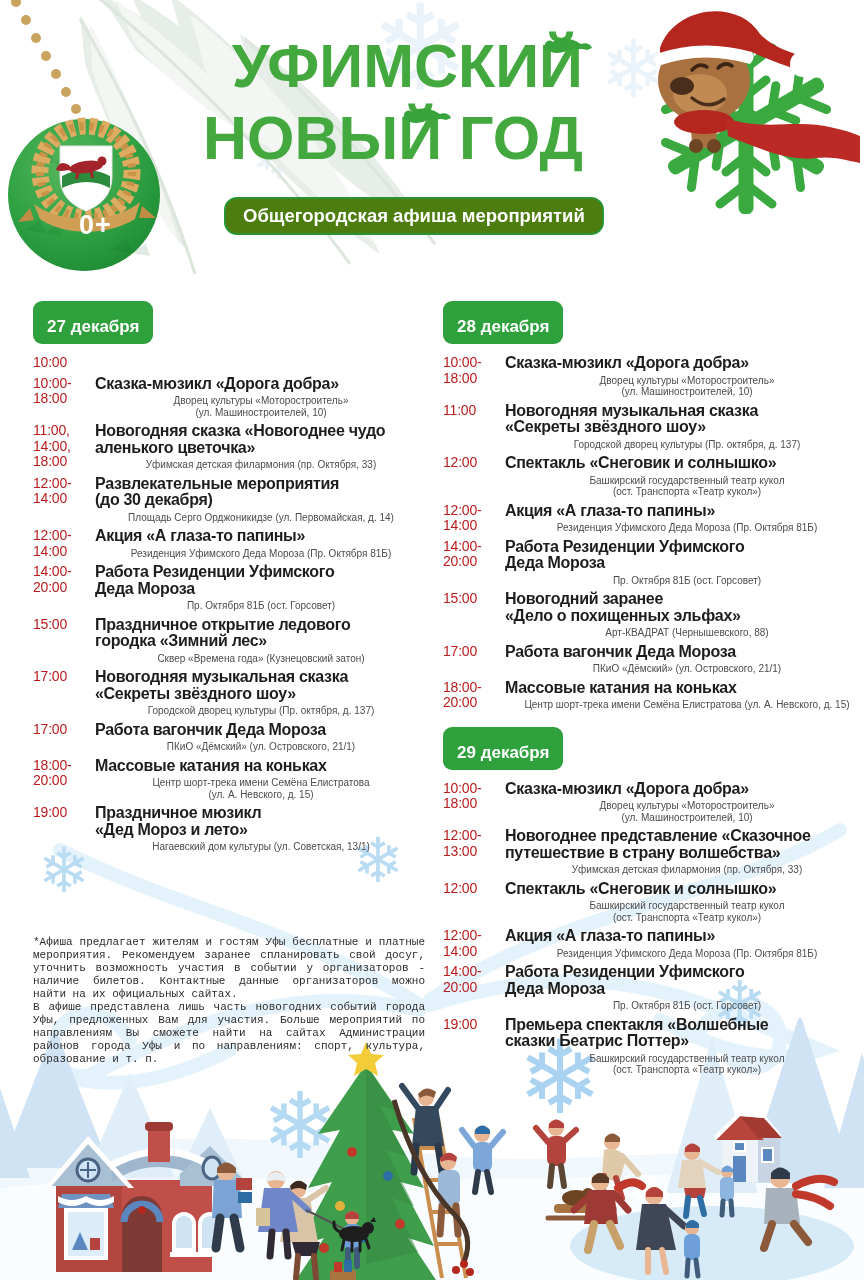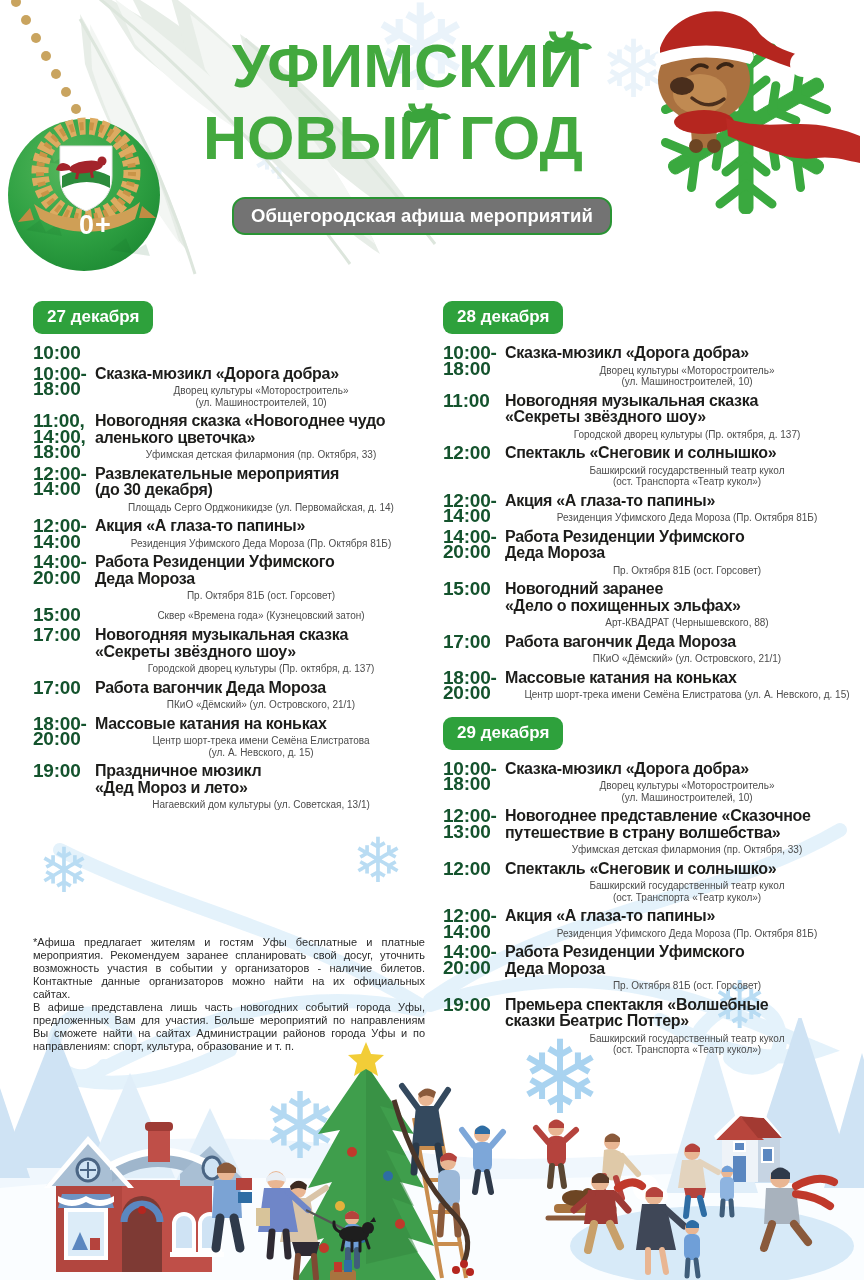--- a/index.html
+++ b/index.html
@@ -14,47 +14,47 @@
   .swirls { position:absolute; left:0; top:790px; z-index:0; }
   
   .ornament-svg { position:absolute; left:0; top:0; z-index:3; }
   .fir-svg { position:absolute; left:40px; top:-6px; z-index:2; }
   .age-badge { position:absolute; left:79px; top:210px; z-index:4;
     color:#ffffff; font-weight:bold; font-size:27px; letter-spacing:1px; }
   .title-block { position:absolute; left:203px; top:30px; z-index:3; }
   .title-line { color:#43a93e; font-weight:bold; font-size:61px; line-height:72px;
     letter-spacing:0px; white-space:nowrap;text-align:right; }
   .marten-silhouette { position:absolute; z-index:4; }
-  .subtitle-pill { position:absolute; left:232px; top:197px; z-index:3;
-    background:#737373; border:2px solid #2a9434; border-radius:13px;
+  .subtitle-pill { position:absolute; left:224px; top:197px; z-index:3;
+    background:#4d7c0f; border:2px solid #2a9434; border-radius:13px;
     color:#ffffff; font-weight:bold; font-size:18.5px; padding:6px 17px;
     white-space:nowrap; }
   .mascot-svg { position:absolute; left:596px; top:4px; z-index:3; }
   
   .column { position:absolute; top:301px; z-index:5; }
   .column-left  { left:33px;  width:394px; }
   .column-right { left:443px; width:426px; }
   .date-badge { display:inline-block; background:#2ea13c; border-radius:9px;
-    color:#ffffff; font-weight:bold; font-size:17px; padding:6px 14px 7px;
+    color:#ffffff; font-weight:bold; font-size:17px; padding:16px 14px 7px;
     margin-bottom:11px; white-space:nowrap; }
   .date-section + .date-section { margin-top:16px; }
   .event { display:flex; margin-bottom:5px; }
-  .event-time { flex:none; width:62px; color:#14532d; font-weight:bold;
-    font-size:19px; line-height:15.5px; letter-spacing:-0.2px; }
+  .event-time { flex:none; width:62px; color:#b91c1c; font-weight:normal;
+    font-size:14px; line-height:15.5px; letter-spacing:-0.2px; }
   .event-body { flex:1; min-width:0; }
   .title-ln { color:#1d1d1b; font-weight:bold; font-size:16px; line-height:16.5px;
     letter-spacing:-0.3px; white-space:nowrap; }
   .venue-ln { color:#4c4c4c; font-size:10px; line-height:11.5px;
     white-space:nowrap;text-align:center; }
   .venue-ln:first-of-type { margin-top:3px; }
   
   .footnote { position:absolute; left:33px; top:936px; width:392px; z-index:5;
     color:#2b2b2b; font-size:11px; line-height:13px; text-align:justify;
     font-weight:500; }
-  .footnote p { margin:0; }
+  .footnote p { margin:0;font-family:Liberation Mono, monospace; }
   
   .scene-svg { position:absolute; left:0; bottom:0; z-index:2; }
 </style>
 </head>
 <body>
 
 <div class="poster">
 
   <span class="bg-flake" style="left:370px; top:-12px; font-size:120px;">❄</span>
   <span class="bg-flake" style="left:600px; top:30px; font-size:80px;">❄</span>
@@ -270,20 +270,24 @@
             </div>
       <div class="event-venue">
               <div class="venue-ln">Пр. Октября 81Б (ост. Горсовет)</div>
             </div>
     </div>
   </div><div class="event">
     <div class="event-time">
             <div class="time-ln">15:00</div>
           </div>
     <div class="event-body">
+      <div class="event-title">
+              <div class="title-ln">Праздничное открытие ледового</div>
+              <div class="title-ln">городка «Зимний лес»</div>
+            </div>
       <div class="event-venue">
               <div class="venue-ln">Сквер «Времена года» (Кузнецовский затон)</div>
             </div>
     </div>
   </div><div class="event">
     <div class="event-time">
             <div class="time-ln">17:00</div>
           </div>
     <div class="event-body">
       <div class="event-title">

